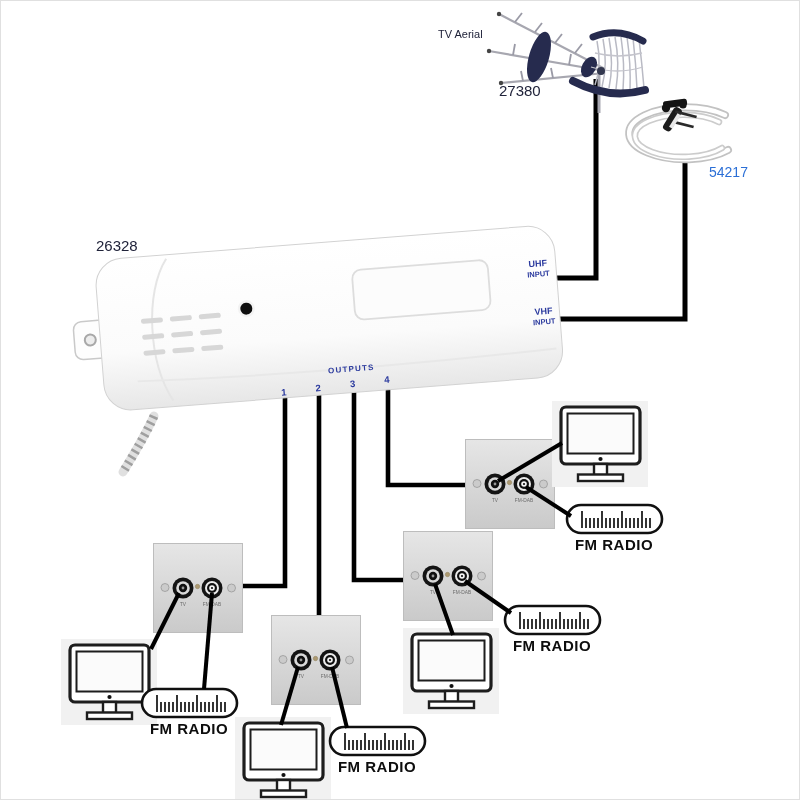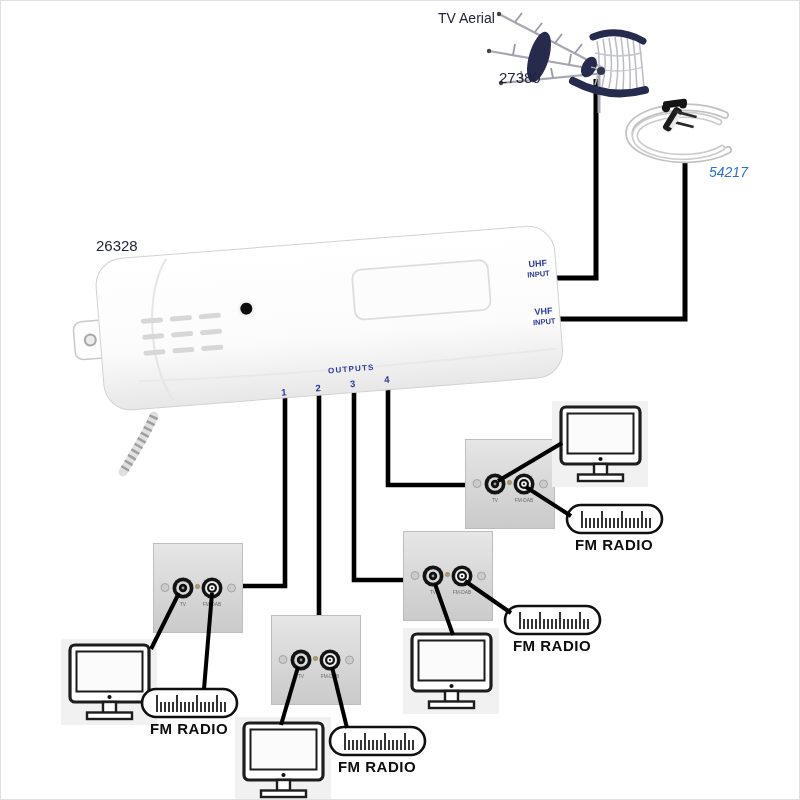--- a/index.html
+++ b/index.html
@@ -4,21 +4,21 @@
 <style>
   html,body{margin:0;padding:0;background:#fff;}
   .canvas{
     position:relative;width:800px;height:800px;background:#ffffff;
     font-family:"Liberation Sans",sans-serif;overflow:hidden;
     border:1px solid #e0e0e0;box-sizing:border-box;
   }
   .abs{position:absolute;}
   .lbl{position:absolute;white-space:nowrap;}
   .lbl-dark{color:#20233a;}
-  .lbl-blue{color:#2b6fd6;font-style:italic;}
+  .lbl-blue{color:#2b6fd6;}
   svg{display:block;}
   .blue-print{fill:#2b3a9e;font-family:"Liberation Sans",sans-serif;font-weight:bold;}
   .plate-txt{fill:#6b6b6b;font-family:"Liberation Sans",sans-serif;}
   .radio-txt{fill:#0d0d0d;font-family:"Liberation Sans",sans-serif;font-weight:bold;letter-spacing:.5px;}
 </style>
 </head>
 <body>
 
 <div class="canvas">
 
@@ -251,18 +251,18 @@
       <line x1="211" y1="592" x2="203" y2="688"></line>
       <line x1="297" y1="666" x2="280" y2="724"></line>
       <line x1="331" y1="666" x2="346" y2="727"></line>
       <line x1="434" y1="583" x2="452" y2="634"></line>
       <line x1="464" y1="580" x2="510" y2="612"></line>
       <line x1="497" y1="480" x2="561" y2="442"></line>
       <line x1="525" y1="486" x2="570" y2="515"></line>
     </g>
   </svg>
 
-  <div class="lbl lbl-dark" style="left:437px;top:9px;font-size:14px;z-index:6">TV Aerial</div>
-  <div class="lbl lbl-dark" style="left:498px;top:68px;font-size:15px;z-index:6">27380</div>
+  <div class="lbl lbl-dark" style="left:437px;top:27px;font-size:11px;z-index:6">TV Aerial</div>
+  <div class="lbl lbl-dark" style="left:498px;top:81px;font-size:15px;z-index:6">27380</div>
   <div class="lbl lbl-blue" style="left:708px;top:163px;font-size:14px;z-index:6">54217</div>
   <div class="lbl lbl-dark" style="left:95px;top:236px;font-size:15px;z-index:6">26328</div>
 
 </div>
 
 </body></html>

